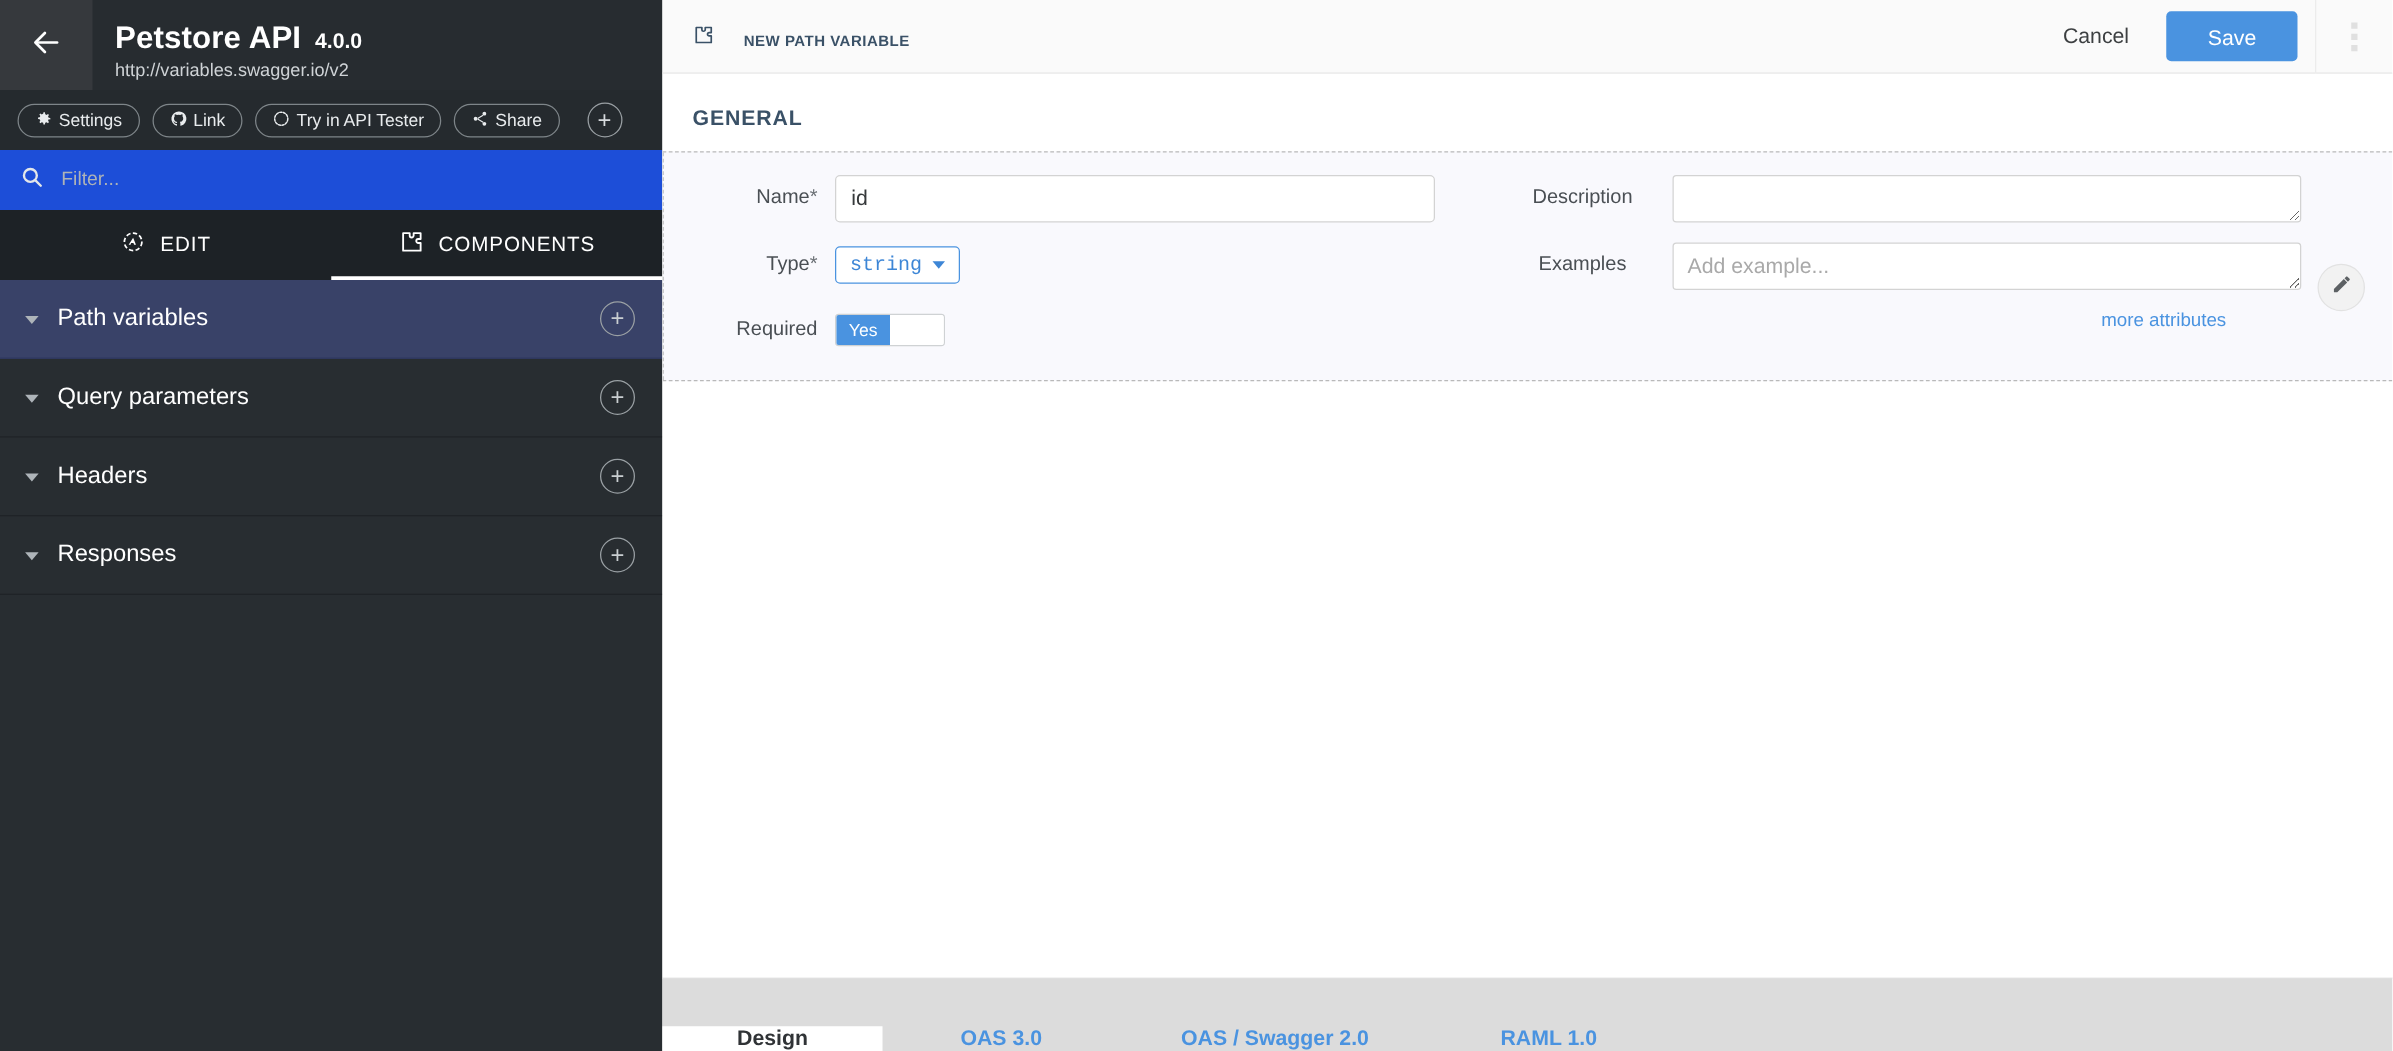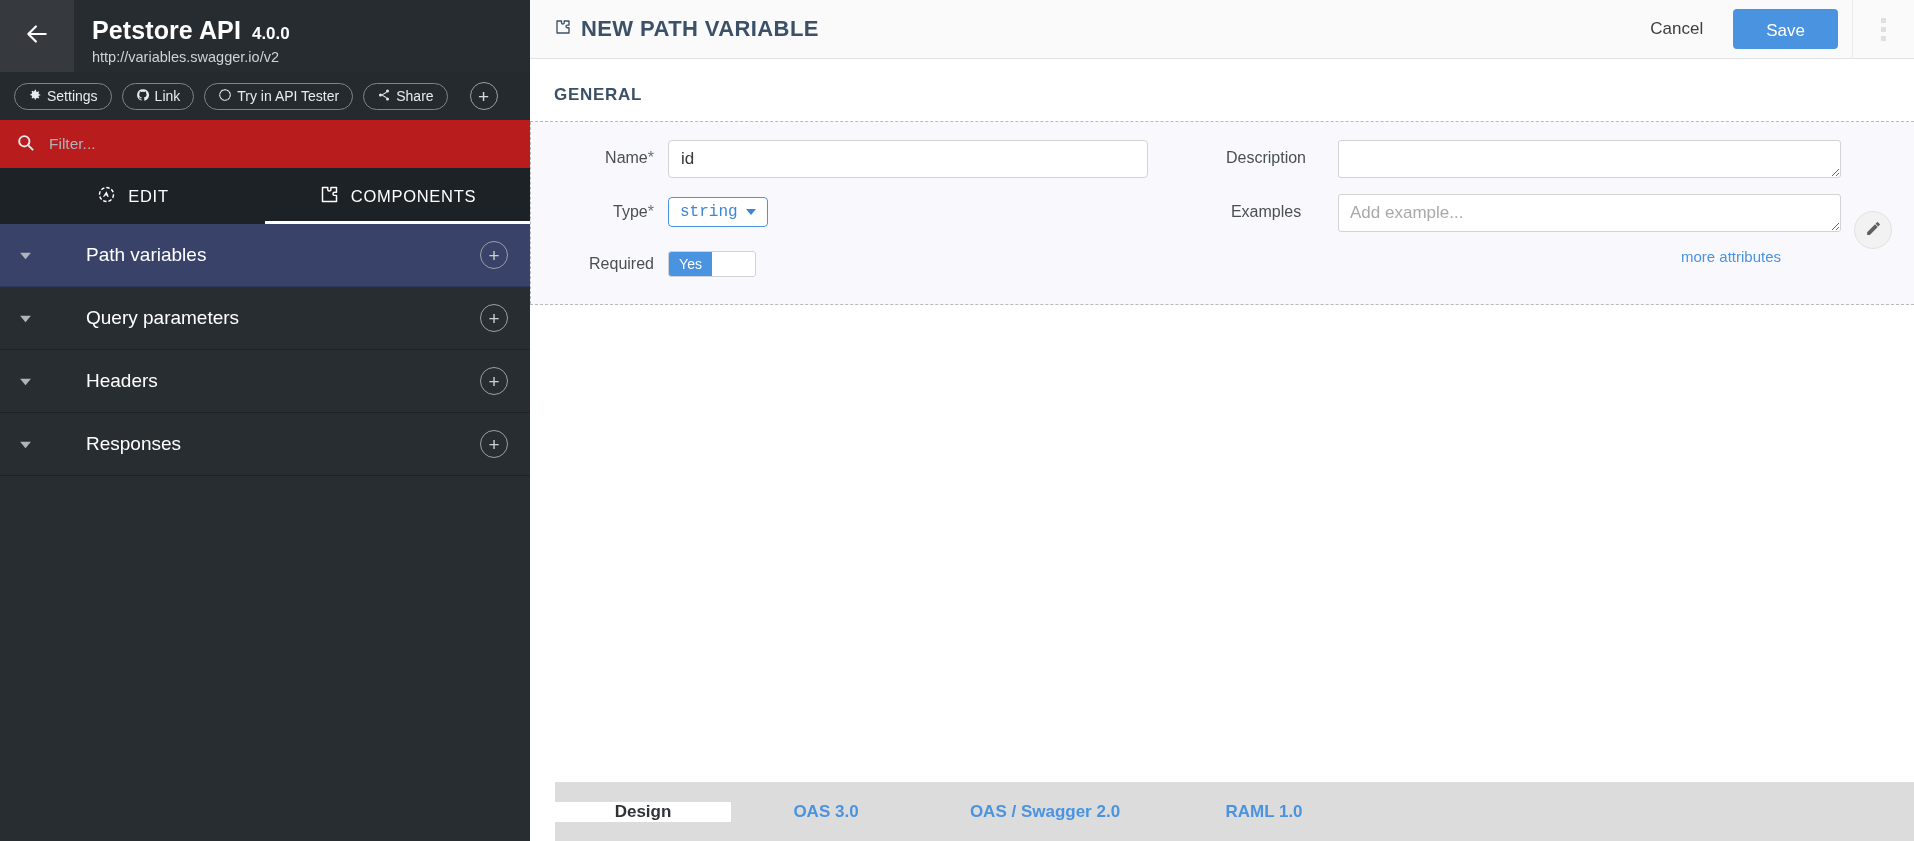--- a/index.html
+++ b/index.html
@@ -47,21 +47,21 @@
   .chip svg { width: 14px; height: 14px; flex: none; }
   .plus-round {
     width: 28px; height: 28px; border-radius: 50%;
     border: 1px solid #9aa0a4; color: #d7dadd;
     display: inline-flex; align-items: center; justify-content: center;
     font-size: 19px; line-height: 1; cursor: pointer; margin-left: 12px;
     flex: none;
   }
 
   .sb-filter {
-    height: 48px; background: #b91c1c;
+    height: 48px; background: #1d4ed8;
     display: flex; align-items: center; padding: 0 16px; gap: 14px;
     cursor: text;
   }
   .sb-filter svg { width: 19px; height: 19px; flex: none; }
   .sb-filter input {
     background: transparent; border: none; outline: none;
     color: #e4e7e9; font-size: 15.5px; font-family: inherit; width: 100%;
   }
   .sb-filter input::placeholder { color: #aeb3b7; }
 
@@ -74,21 +74,21 @@
   .sb-tab svg { width: 21px; height: 21px; }
   .sb-tab.active::after {
     content: ""; position: absolute; left: 0; right: 0; bottom: 0;
     height: 3px; background: #ffffff;
   }
 
   .sb-tree { flex: 1; background: #282d31; }
   .tree-row {
     height: 63px; display: flex; align-items: center;
     padding: 0 22px 0 14px; cursor: pointer;
-    border-bottom: 1px solid #1f2327; position: relative; gap: 40px;
+    border-bottom: 1px solid #1f2327; position: relative;
   }
   .tree-row.selected { background: #394268; border-bottom-color: #2e3760; }
   .caret {
     width: 22px; flex: none; display: flex; align-items: center; justify-content: center;
   }
   .caret svg { width: 13px; height: 13px; }
   .tree-label { color: #ffffff; font-size: 19px; margin-left: 10px; flex: 1; }
   .tree-add {
     width: 28px; height: 28px; border-radius: 50%;
     border: 1px solid #9aa0a4; color: #c9ced1;
@@ -98,22 +98,22 @@
 
   
   #main { flex: 1; height: 841px; display: flex; flex-direction: column; background: #ffffff; min-width: 0; position: relative; }
 
   .main-head {
     height: 59px; flex: none; background: #fafafa;
     border-bottom: 1px solid #e3e3e3;
     display: flex; align-items: center; padding: 0 0 0 24px;
   }
   .mh-title {
-    display: flex; align-items: flex-end; gap: 9px;
-    color: #3a5167; font-size: 22px; font-weight: bold; letter-spacing: .4px;
+    display: flex; align-items: flex-end; gap: 23px;
+    color: #3a5167; font-size: 12px; font-weight: bold; letter-spacing: .4px;
   }
   .mh-title svg { width: 18px; height: 18px; flex: none; }
   .mh-spacer { flex: 1; }
   .mh-cancel {
     color: #3c3f41; font-size: 17px; cursor: pointer;
     padding: 6px 12px; background: transparent; border: none; font-family: inherit;
   }
   .mh-save {
     background: #4a93e0; color: #fff; font-size: 17px;
     border: none; border-radius: 4px; padding: 12px 33px; height: 40px;
@@ -208,22 +208,22 @@
     position: absolute; right: 22px; top: 152px;
     width: 38px; height: 38px; border-radius: 50%;
     background: #f2f2f2; border: 1px solid #e2e2e2;
     display: flex; align-items: center; justify-content: center; cursor: pointer;
     z-index: 5;
   }
   .pencil-btn svg { width: 17px; height: 17px; }
 
   
   .bottom-bar {
-    height: 59px; flex: none; display: flex; align-items: center;
-    background: #dcdcdc; border-top: 1px solid #e0e0e0; margin-left: 25px;
+    height: 59px; flex: none; display: flex; align-items: flex-end;
+    background: #dcdcdc; border-top: 1px solid #e0e0e0;
   }
   .bt {
     display: flex; align-items: center; justify-content: center;
     font-size: 17px; cursor: pointer; color: #4a93e0; padding: 0 10px;
   }
   .bt.design { background: #ffffff; color: #303336; width: 176px; flex: none; font-weight: bold; }
   .bt.oas30 { width: 190px; flex: none; font-weight: bold; }
   .bt.oas20 { width: 248px; flex: none; font-weight: bold; }
   .bt.raml { width: 190px; flex: none; font-weight: bold; }
   .bt-fill { flex: 1; }

